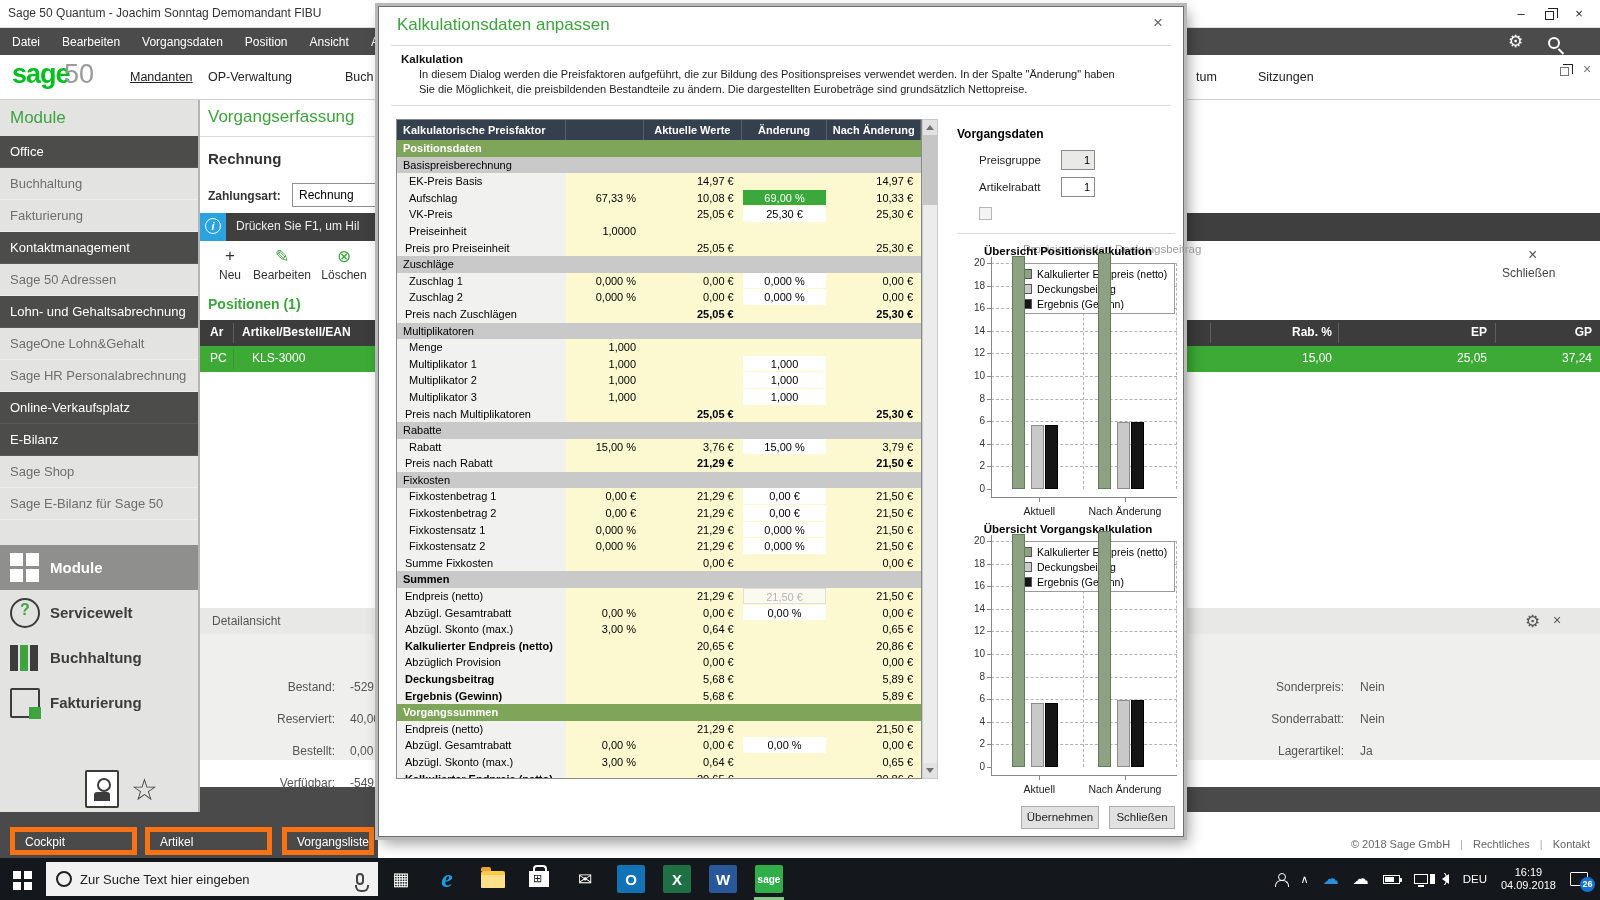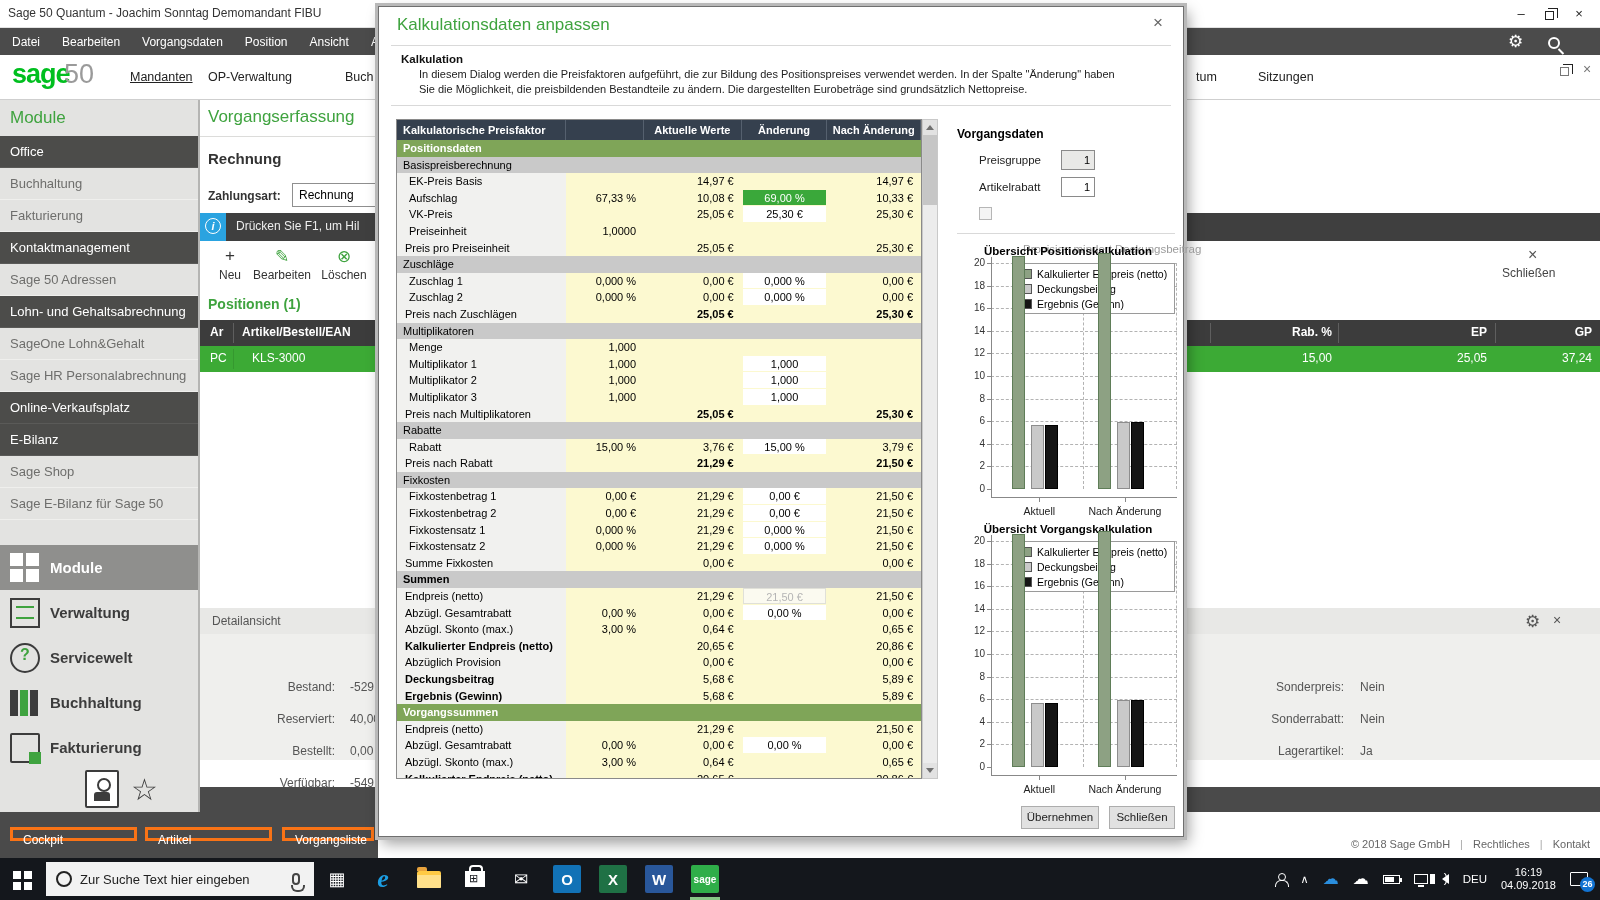--- a/index.html
+++ b/index.html
@@ -66,21 +66,21 @@
   .tool-icon.green { color:#3fa33f; }
   .ptable-head { left:200px; top:320px; width:1400px; height:26px; background:#3c3c3c; color:#fff; font-weight:bold; font-size:12px; }
   .ptable-row { left:200px; top:346px; width:1400px; height:26px; background:#3caa35; color:#fff; font-size:12px; }
   .vsep { position:absolute; top:3px; bottom:3px; width:1px; background:#5f5f5f; }
   .vsep.light { background:#35982f; }
   .cell-abs { position:absolute; top:5px; white-space:nowrap; }
   .panel-head { height:26px; background:#e8e8e6; color:#555; font-size:12px; }
   .panel-body { background:#efefed; }
   .kv-row { position:absolute; font-size:12px; color:#555; white-space:nowrap;margin-top:32px; }
   .darkbar { background:#4a4a4a; }
-  .tabbtn { position:absolute; top:15px; height:14px; border:3px solid #f97316; color:#fff; font-size:12px; line-height:20px; padding-left:10px; }
+  .tabbtn { position:absolute; top:15px; height:28px; border:5px solid #f97316; color:#fff; font-size:12px; line-height:20px; padding-left:10px; }
   .footer-area { position:absolute; font-size:11px; color:#666; }
   .f-sep { color:#aaa; margin:0 10px; }
 
   
   .dialog { left:378px; top:6px; width:806px; height:831px; background:#fff; border:1px solid #6f6f6f; box-shadow:0 0 0 3px #b9b9b9, 4px 6px 14px rgba(0,0,0,.4); z-index:10; }
   .dlg-title { position:absolute; left:18px; top:8px; font-size:17px; color:#3fa33f; }
   .dlg-x { position:absolute; right:14px; top:6px; font-size:17px; color:#666; width:22px; text-align:center; }
   .dlg-hr { position:absolute; left:12px; right:12px; height:1px; background:#d9d9d9; }
   .dlg-sec { position:absolute; left:22px; top:46px; font-size:11.5px; font-weight:bold; color:#111; }
   .dlg-desc { position:absolute; left:40px; font-size:11px; color:#222; white-space:nowrap; }
@@ -132,21 +132,21 @@
   .lg-entry { display:flex; align-items:center; gap:5px; height:15px; overflow:hidden; }
   .sw { width:12px; height:10px; border:1px solid #555; flex:0 0 12px; }
   .lg-t { font-size:10.5px; white-space:nowrap; }
   .bar { position:absolute; bottom:0; width:13px; border:1px solid #444; z-index:2; }
   .dlg-btn { position:absolute; height:23px; background:#e1e1e1; border:1px solid #adadad; font-size:11.5px; text-align:center; line-height:21px; color:#222; }
 
   
   .taskbar { left:0; top:858px; width:1600px; height:42px; background:#14171c; z-index:20; display:flex; align-items:center; }
   .tb-start { width:46px; height:42px; position:relative; }
   .tb-start div { position:absolute; width:8px; height:8px; background:#fff; }
-  .tb-search { width:268px; height:34px; background:#f2f2f2; display:flex; align-items:center; gap:8px; padding:0 10px; }
+  .tb-search { width:332px; height:34px; background:#f2f2f2; display:flex; align-items:center; gap:8px; padding:0 10px; }
   .cortana-ring { width:16px; height:16px; border:2px solid #222; border-radius:50%; flex:0 0 16px; }
   .tb-search-text { font-size:13px; color:#222; flex:1; white-space:nowrap; overflow:hidden; }
   .mic { width:8px; height:12px; border:2px solid #444; border-radius:4px; position:relative; margin-right:4px; }
   .mic::after { content:""; position:absolute; left:-3px; top:10px; width:10px; height:5px; border:2px solid #444; border-top:none; border-radius:0 0 6px 6px; }
   .tb-apps { display:flex; align-items:center; }
   .tb-app { width:46px; height:42px; display:flex; align-items:center; justify-content:center; position:relative; }
   .tb-app.active::after { content:""; position:absolute; bottom:0; left:8px; right:8px; height:3px; background:#86c786; }
   .g-taskview { color:#fff; font-size:18px; }
   .g-edge { color:#1b9de2; font-size:26px; font-weight:bold; font-family:"Liberation Serif", serif; font-style:italic; }
   .g-folder { width:24px; height:17px; background:#ffca45; border-radius:2px; position:relative; }
@@ -239,24 +239,20 @@
       </div>
     <div class="bottom-nav">
       <div class="bn-item sel">
         <span class="bn-icon ic-grid">
             <div></div>
             <div></div>
             <div></div>
             <div></div>
           </span>
         <span>Module</span>
-      </div>
-      <div class="bn-item">
-        <span class="bn-icon ic-drawer"></span>
-        <span>Verwaltung</span>
       </div>
       <div class="bn-item">
         <span class="bn-icon ic-globe"></span>
         <span>Servicewelt</span>
       </div>
       <div class="bn-item">
         <span class="bn-icon ic-binders">
             <div></div>
             <div></div>
             <div></div>

